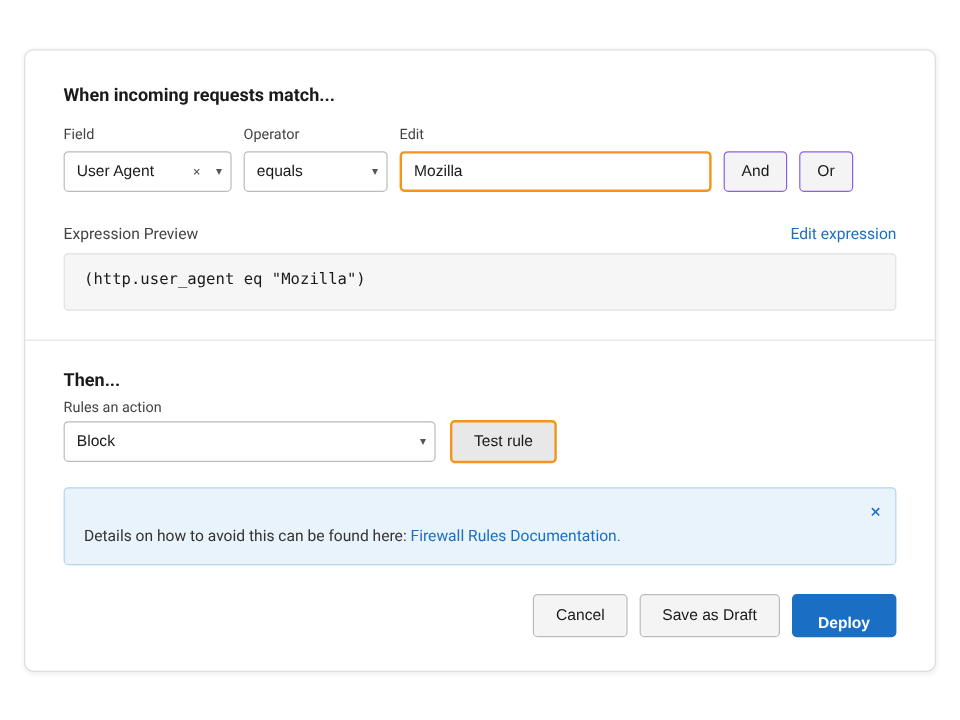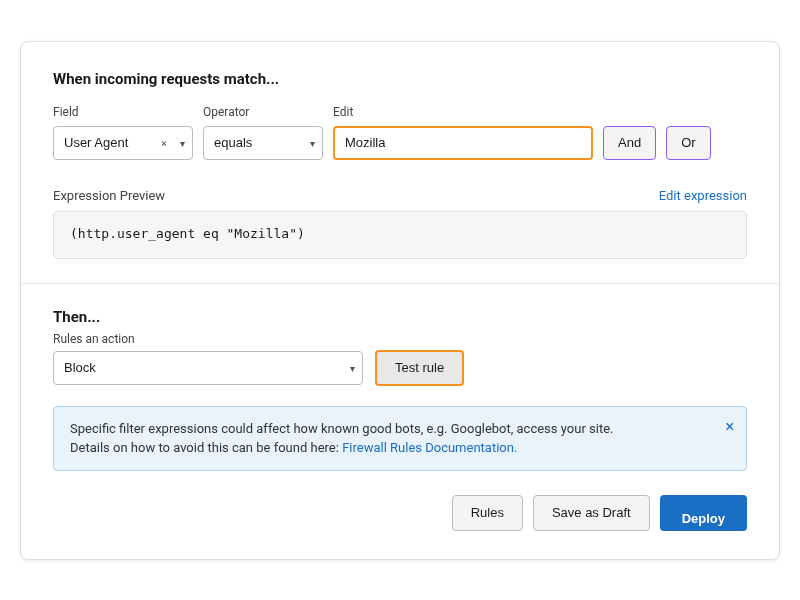--- a/index.html
+++ b/index.html
@@ -308,25 +308,24 @@
         <select class="action-select">
           <option>Block</option>
         </select>
         <span class="chevron-down">▾</span>
       </div>
       <button class="test-rule-btn">Test rule</button>
     </div>
   </div>
 
   <div class="info-banner">
-    <span>Specific filter expressions could affect how known good bots, e.g. Googlebot, access your site.</span>
     <br>
     <span>Details on how to avoid this can be found here: </span><a href="#">Firewall Rules Documentation.</a>
     <span class="info-close">×</span>
   </div>
 
   <div class="footer-row">
-    <button class="btn-cancel">Rules</button>
+    <button class="btn-cancel">Cancel</button>
     <button class="btn-draft">Save as Draft</button>
     <button class="btn-deploy">Deploy</button>
   </div>
 
 </div>
 
 </body></html>

